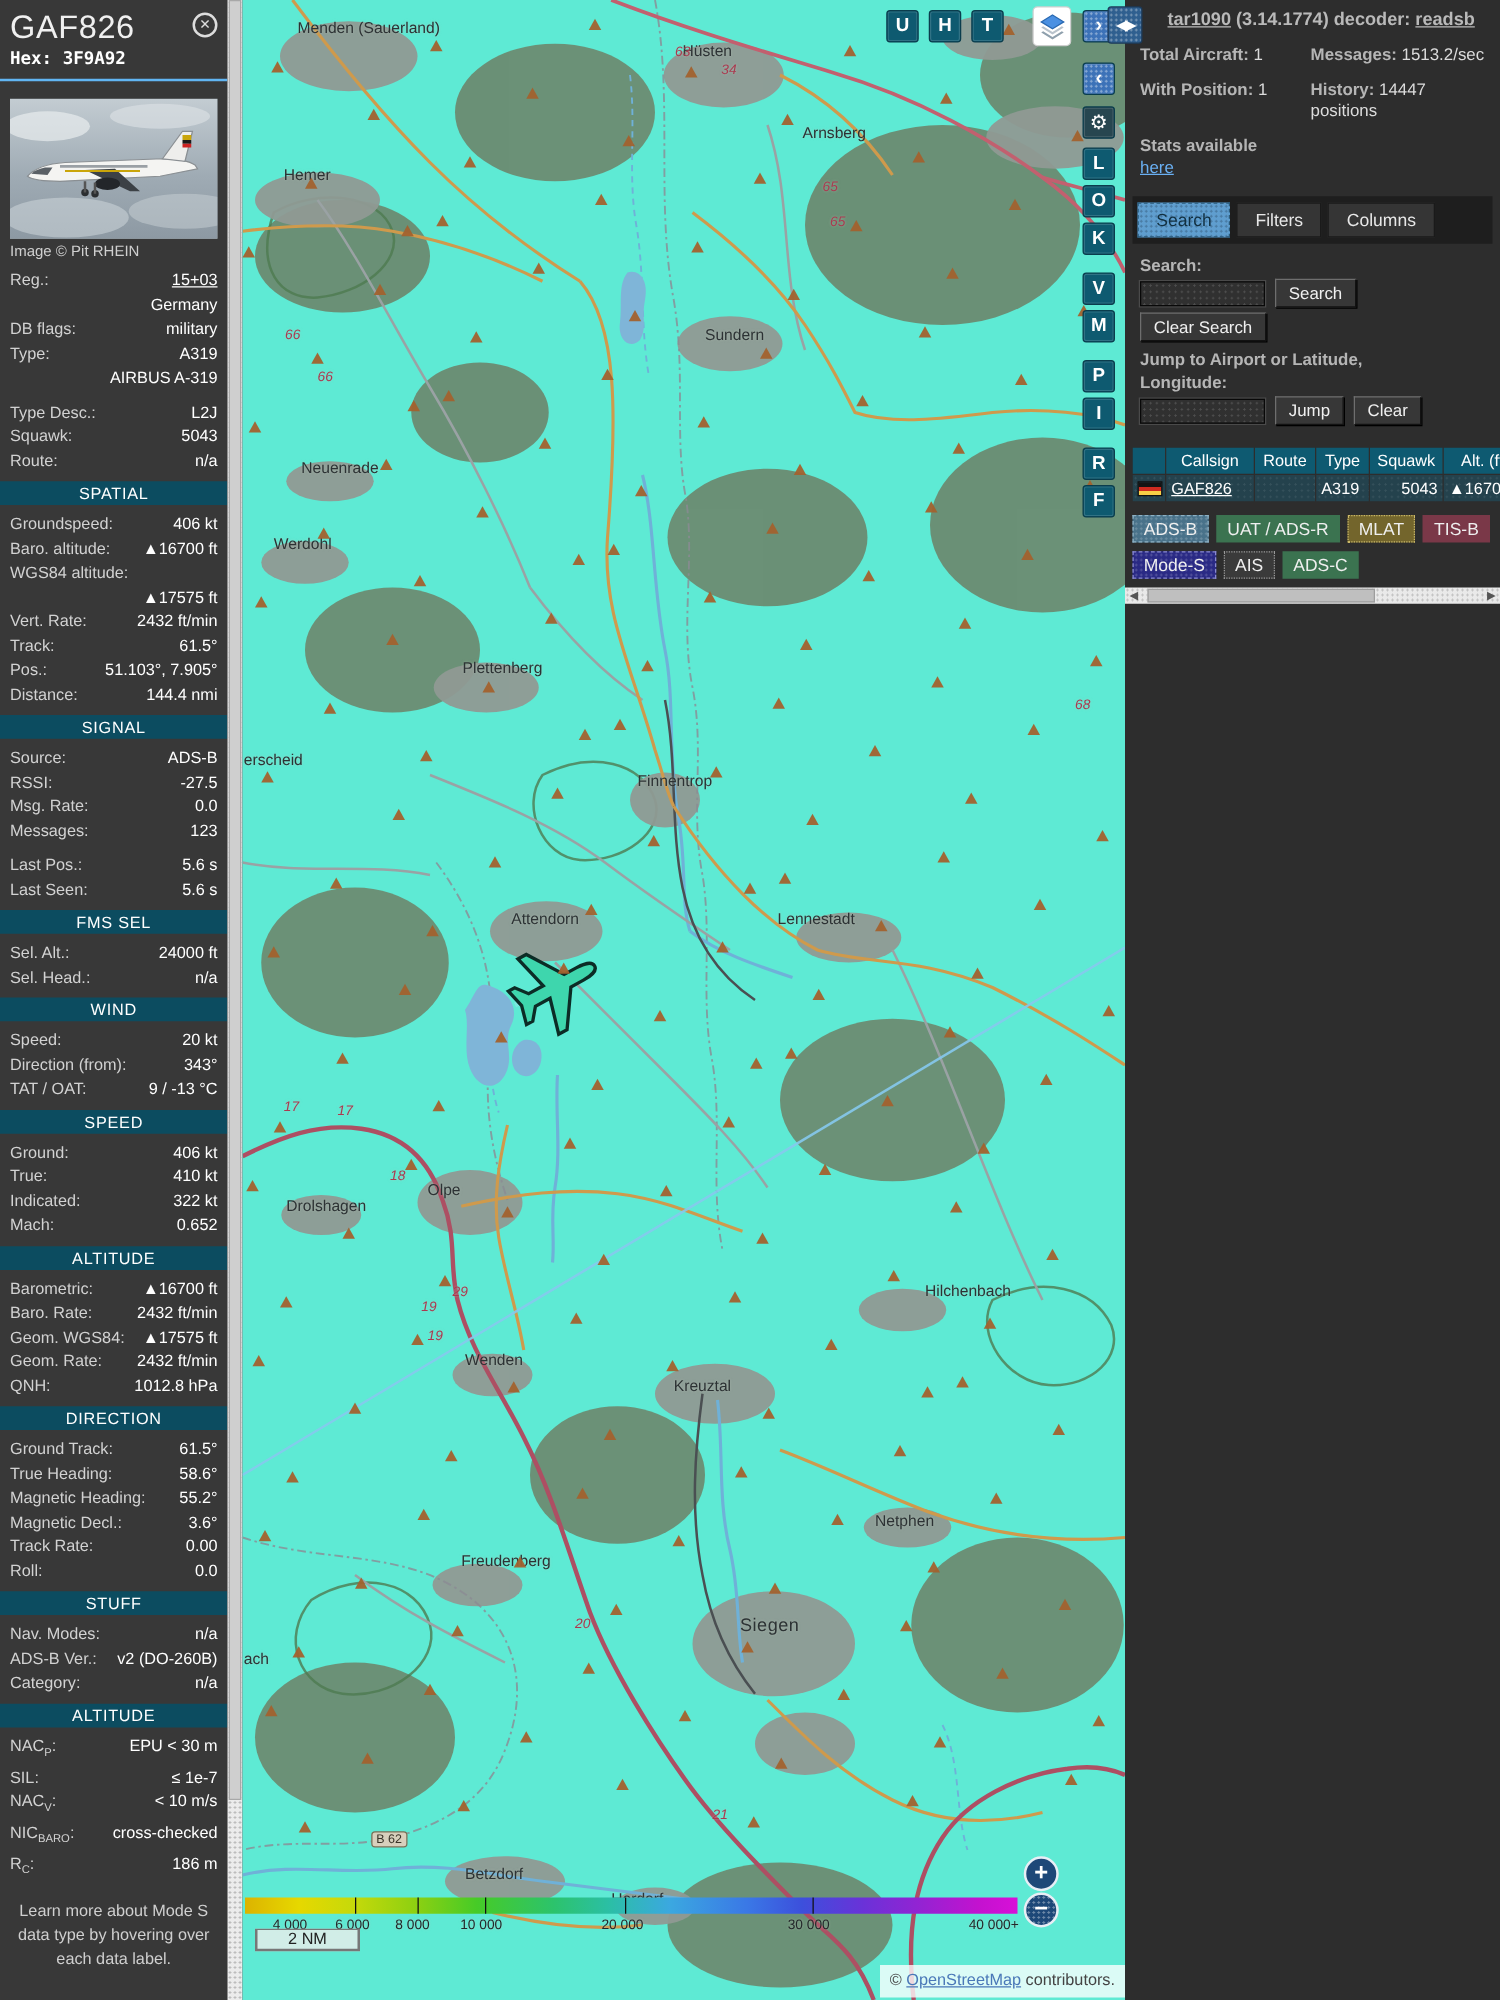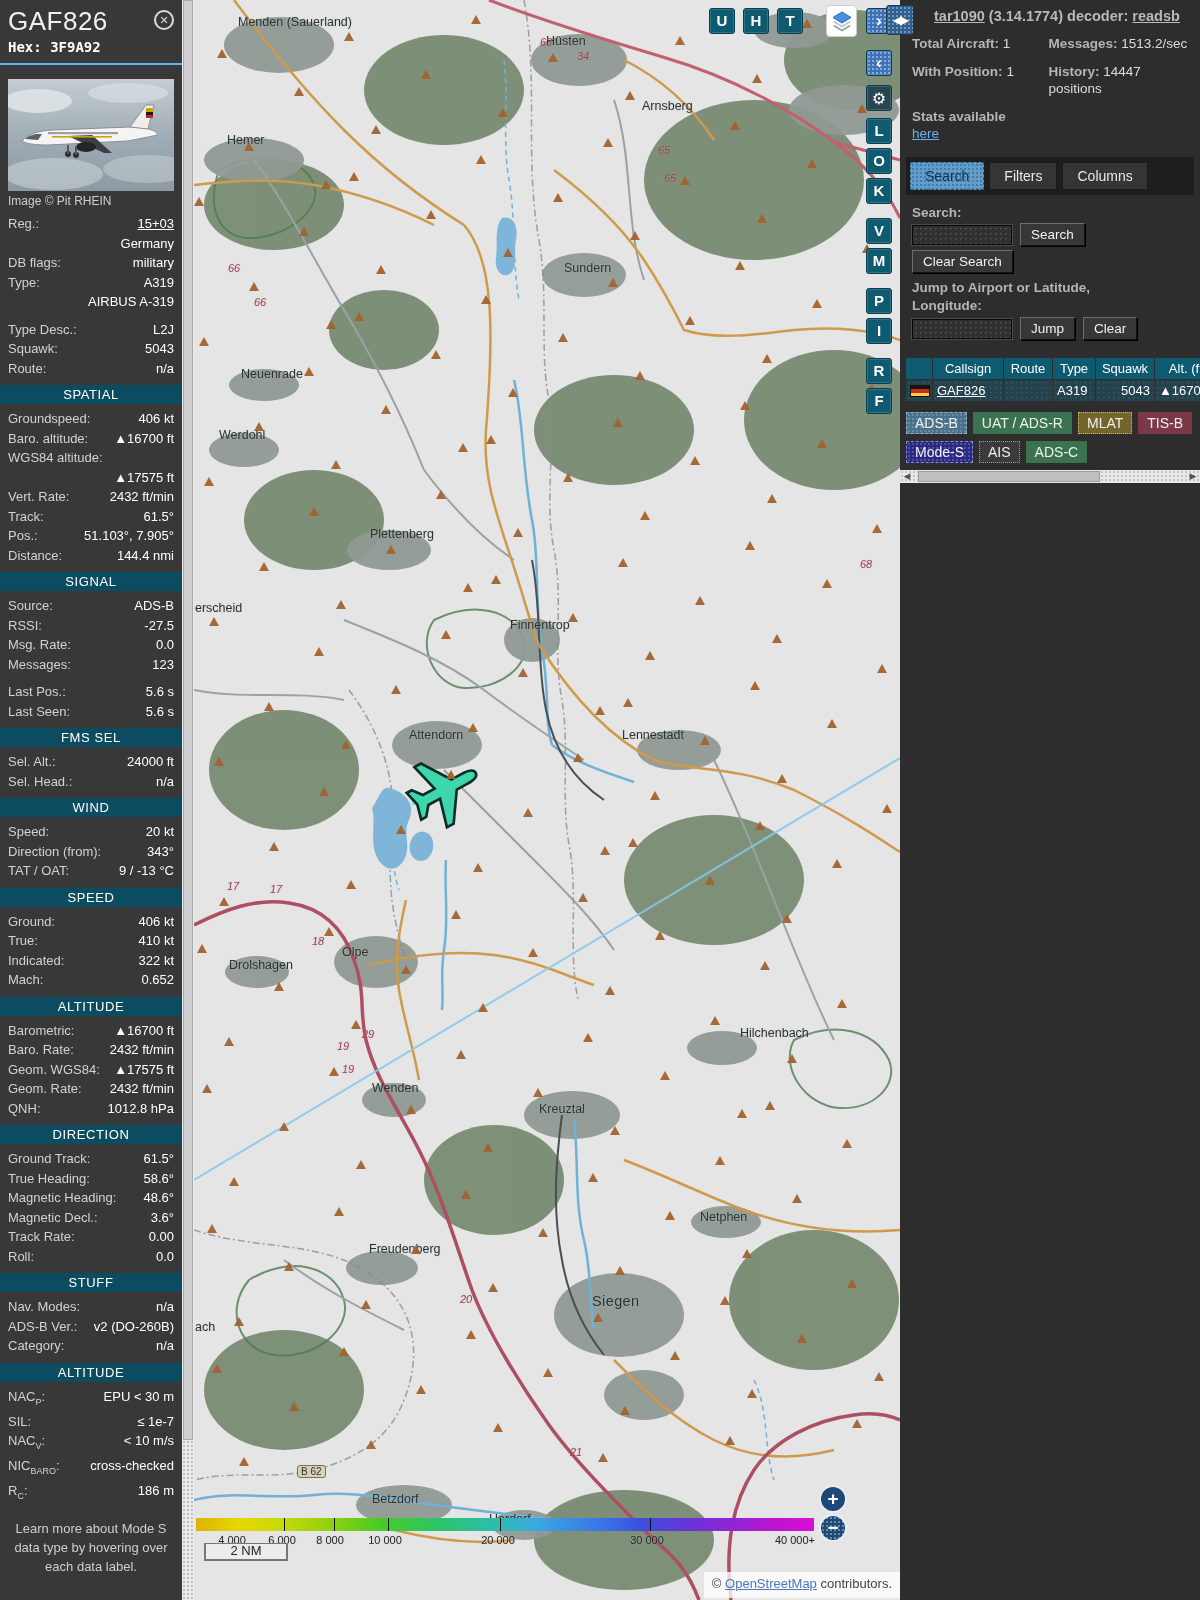--- a/index.html
+++ b/index.html
@@ -30,21 +30,21 @@
 
   
   #left-scrollbar { position:absolute; left:182px; top:0; width:12px; height:1600px;
     background:#ececec;
     background-image:radial-gradient(#bdbdbd 1px, transparent 1px); background-size:4px 4px; }
   #left-scrollbar .thumb { position:absolute; left:1px; top:0; width:10px; height:1440px;
     background:#cfcfcf; border:1px solid #a8a8a8; }
 
   
   #map { position:absolute; left:194px; top:0; width:706px; height:1600px;
-    background:#e5e5e5; overflow:hidden;padding-left:36px; }
+    background:#5eead4; overflow:hidden;padding-left:36px; }
   #map svg.base { position:absolute; left:0; top:0; }
   .map-label { position:absolute; color:#2c3234; font-size:12.5px; white-space:nowrap;
     text-shadow:0 0 2px rgba(190,200,185,.55); }
   .map-label.big { font-size:14.5px; letter-spacing:.4px; }
   .map-label.road { color:#a93a50; font-size:11px; font-style:italic; font-weight:normal;text-align:center; }
   .map-label.badge { background:#d9d0bd; border:1px solid #7a6f55; border-radius:3px;
     color:#3a3428; font-size:10px; font-style:normal; padding:0 3px; }
   .tri { position:absolute; width:0; height:0; border-left:5px solid transparent;
     border-right:5px solid transparent; border-bottom:9px solid #a2622e; opacity:.95; }
 
@@ -334,21 +334,21 @@
         <div class="row">
           <span class="lbl">Ground Track:</span>
           <span class="val">61.5°</span>
         </div>
         <div class="row">
           <span class="lbl">True Heading:</span>
           <span class="val">58.6°</span>
         </div>
         <div class="row">
           <span class="lbl">Magnetic Heading:</span>
-          <span class="val">48.6°</span>
+          <span class="val">55.2°</span>
         </div>
         <div class="row">
           <span class="lbl">Magnetic Decl.:</span>
           <span class="val">3.6°</span>
         </div>
         <div class="row">
           <span class="lbl">Track Rate:</span>
           <span class="val">0.00</span>
         </div>
         <div class="row">

